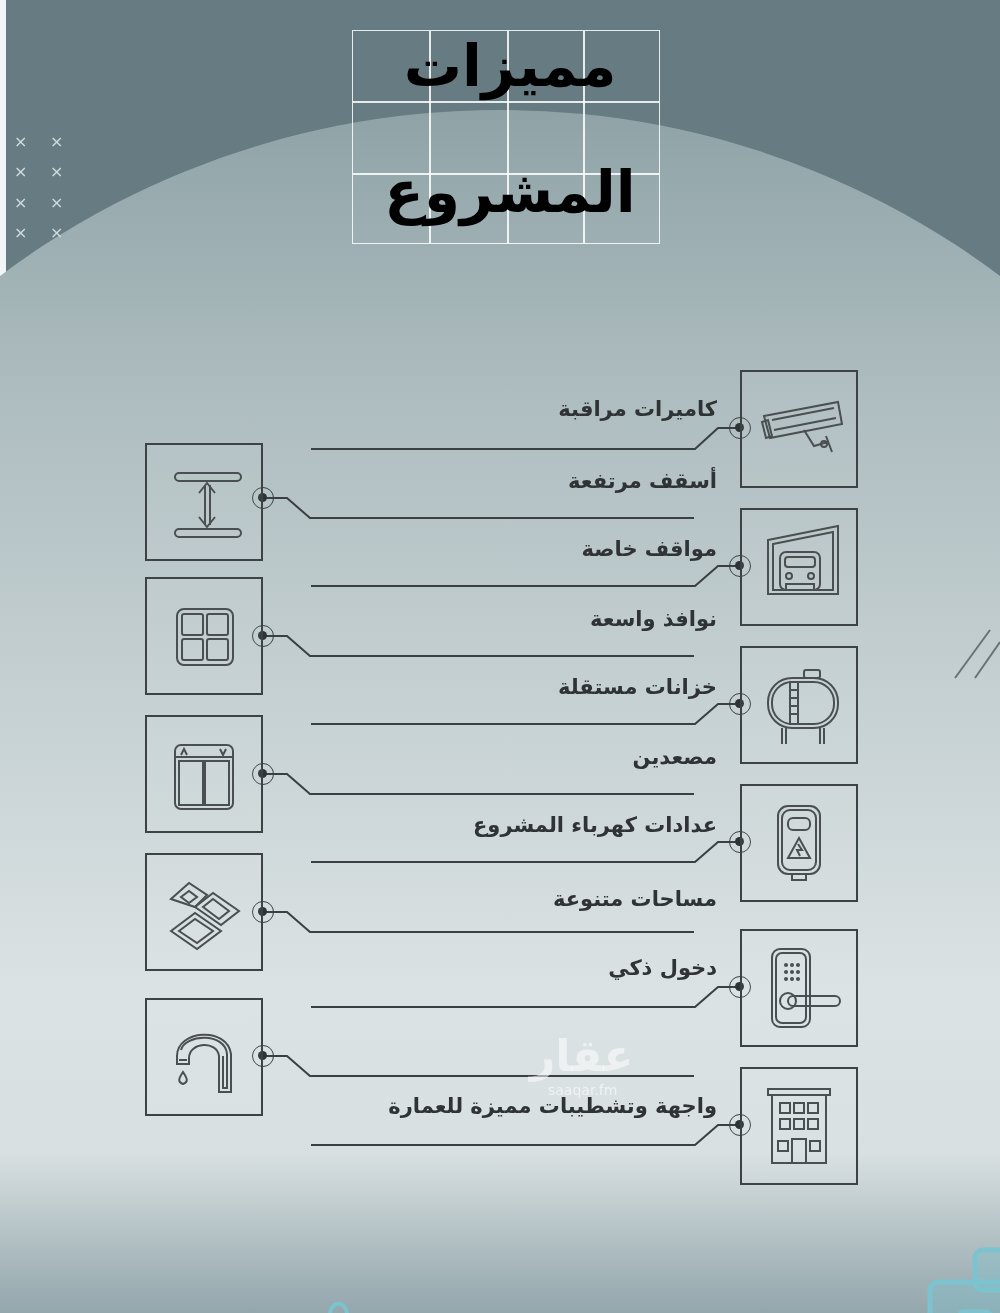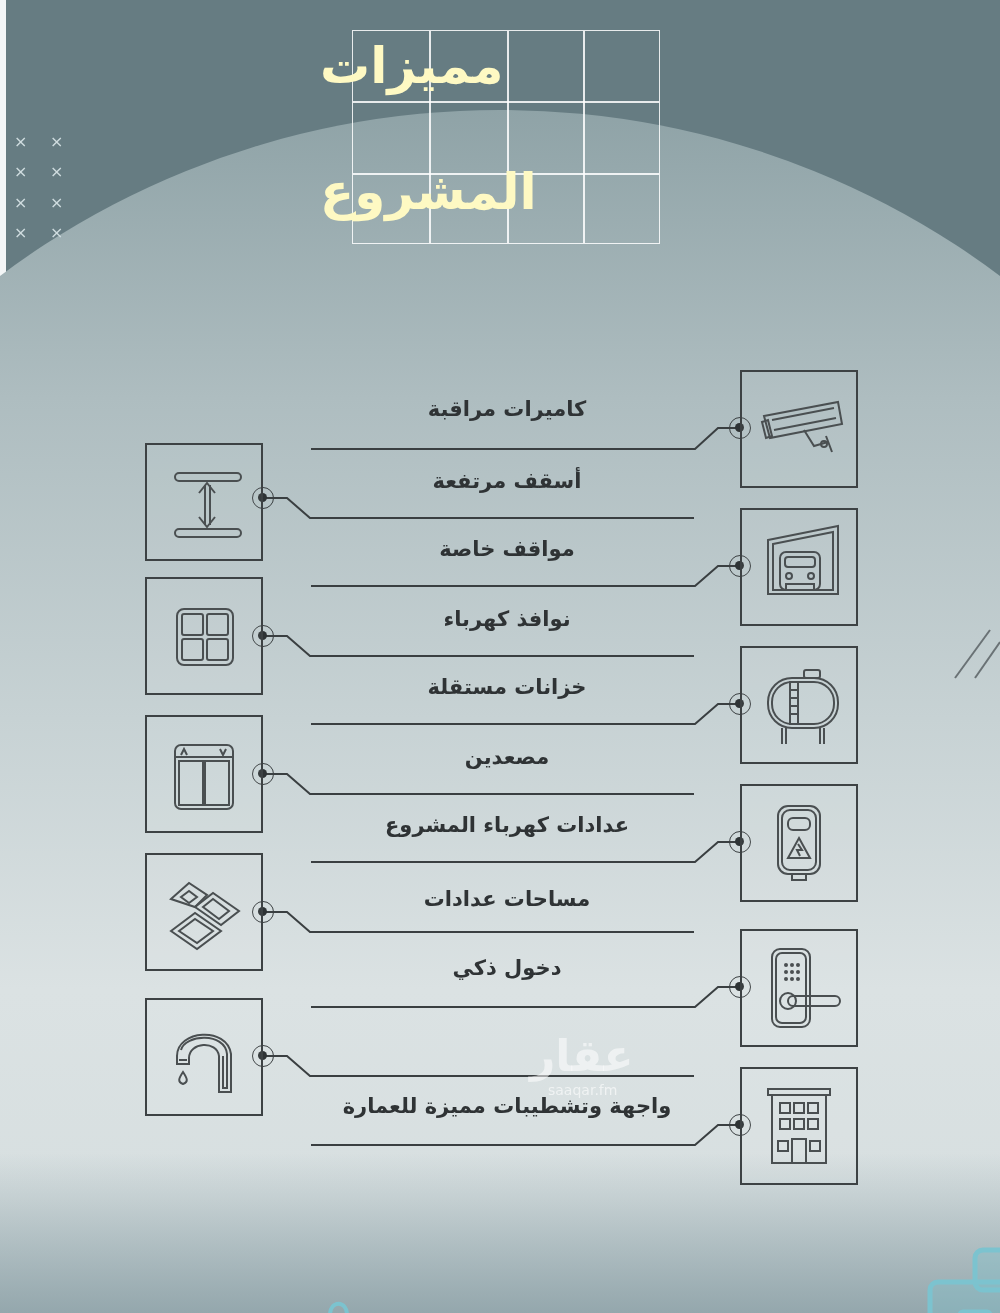--- a/index.html
+++ b/index.html
@@ -21,29 +21,29 @@
   }
   .xgrid { position: absolute; left: 14px; top: 134px; width: 60px; height: 110px; }
   .xmark { position: absolute; color: #cfdcdf; font-size: 16px; line-height: 16px; }
   .title-grid {
     position: absolute; left: 352px; top: 30px; width: 308px; height: 214px;
     border: 1.5px solid rgba(255,255,255,0.85);
   }
   .title-grid .v { position: absolute; top: 0; bottom: 0; width: 1.5px; background: rgba(255,255,255,0.85); }
   .title-grid .h { position: absolute; left: 0; right: 0; height: 1.5px; background: rgba(255,255,255,0.85); }
   .title-line {
-    position: absolute; left: 320px; width: 380px; text-align: left; direction: rtl;
-    color: #fef9c3; font-weight: bold; font-size: 50px; line-height: 80px;
+    position: absolute; left: 320px; width: 380px; text-align: center; direction: rtl;
+    color: #000000; font-weight: bold; font-size: 58px; line-height: 80px;
     font-family: "DejaVu Sans", sans-serif;
   }
   .t1 { top: 26px; }
   .t2 { top: 152px; }
 
   .row-text {
-    position: absolute; width: 420px; text-align: center; direction: rtl;
+    position: absolute; width: 420px; text-align: right; direction: rtl;
     font-weight: bold; font-size: 21px; color: #2f3335;
     font-family: "DejaVu Sans", sans-serif; white-space: nowrap;
   }
   .icon-box {
     position: absolute; width: 118px; height: 118px;
     border: 2px solid #3d4244; background: rgba(255,255,255,0.05);
   }
   .icon-box svg { position: absolute; left: 0; top: 0; width: 114px; height: 114px; }
   .node { position: absolute; width: 22px; height: 22px; border-radius: 50%; border: 1.5px solid #3a3f41; }
   .node::after { content: ""; position: absolute; left: 5px; top: 5px; width: 9px; height: 9px; border-radius: 50%; background: #2e3335; }
@@ -110,25 +110,25 @@
   <div class="node" style="left:729px;top:1114px"></div>
   <div class="node" style="left:252px;top:487px"></div>
   <div class="node" style="left:252px;top:625px"></div>
   <div class="node" style="left:252px;top:763px"></div>
   <div class="node" style="left:252px;top:901px"></div>
   <div class="node" style="left:252px;top:1045px"></div>
 
   <div class="row-text" style="left:297px;top:397px">كاميرات مراقبة</div>
   <div class="row-text" style="left:297px;top:469px">أسقف مرتفعة</div>
   <div class="row-text" style="left:297px;top:537px">مواقف خاصة</div>
-  <div class="row-text" style="left:297px;top:607px">نوافذ كهرباء</div>
+  <div class="row-text" style="left:297px;top:607px">نوافذ واسعة</div>
   <div class="row-text" style="left:297px;top:745px">مصعدين</div>
   <div class="row-text" style="left:297px;top:675px">خزانات مستقلة</div>
   <div class="row-text" style="left:297px;top:813px">عدادات كهرباء المشروع</div>
-  <div class="row-text" style="left:297px;top:887px">مساحات عدادات</div>
+  <div class="row-text" style="left:297px;top:887px">مساحات متنوعة</div>
   <div class="row-text" style="left:297px;top:956px">دخول ذكي</div>
   <div class="row-text" style="left:297px;top:1094px">واجهة وتشطيبات مميزة للعمارة</div>
 
   <div class="icon-box" style="left:740px;top:370px">
     <svg viewBox="0 0 114 114" fill="none" stroke="#4a4f51" stroke-width="2">
       <path d="M22 44 L96 30 L100 52 L28 66 Z"></path>
       <path d="M30 48 L92 36 M32 58 L94 46"></path>
       <path d="M20 50 L26 48 L30 64 L24 66 Z"></path>
       <path d="M62 58 L72 74 L86 70 M84 64 L90 80"></path>
       <circle cx="82" cy="72" r="3"></circle>

